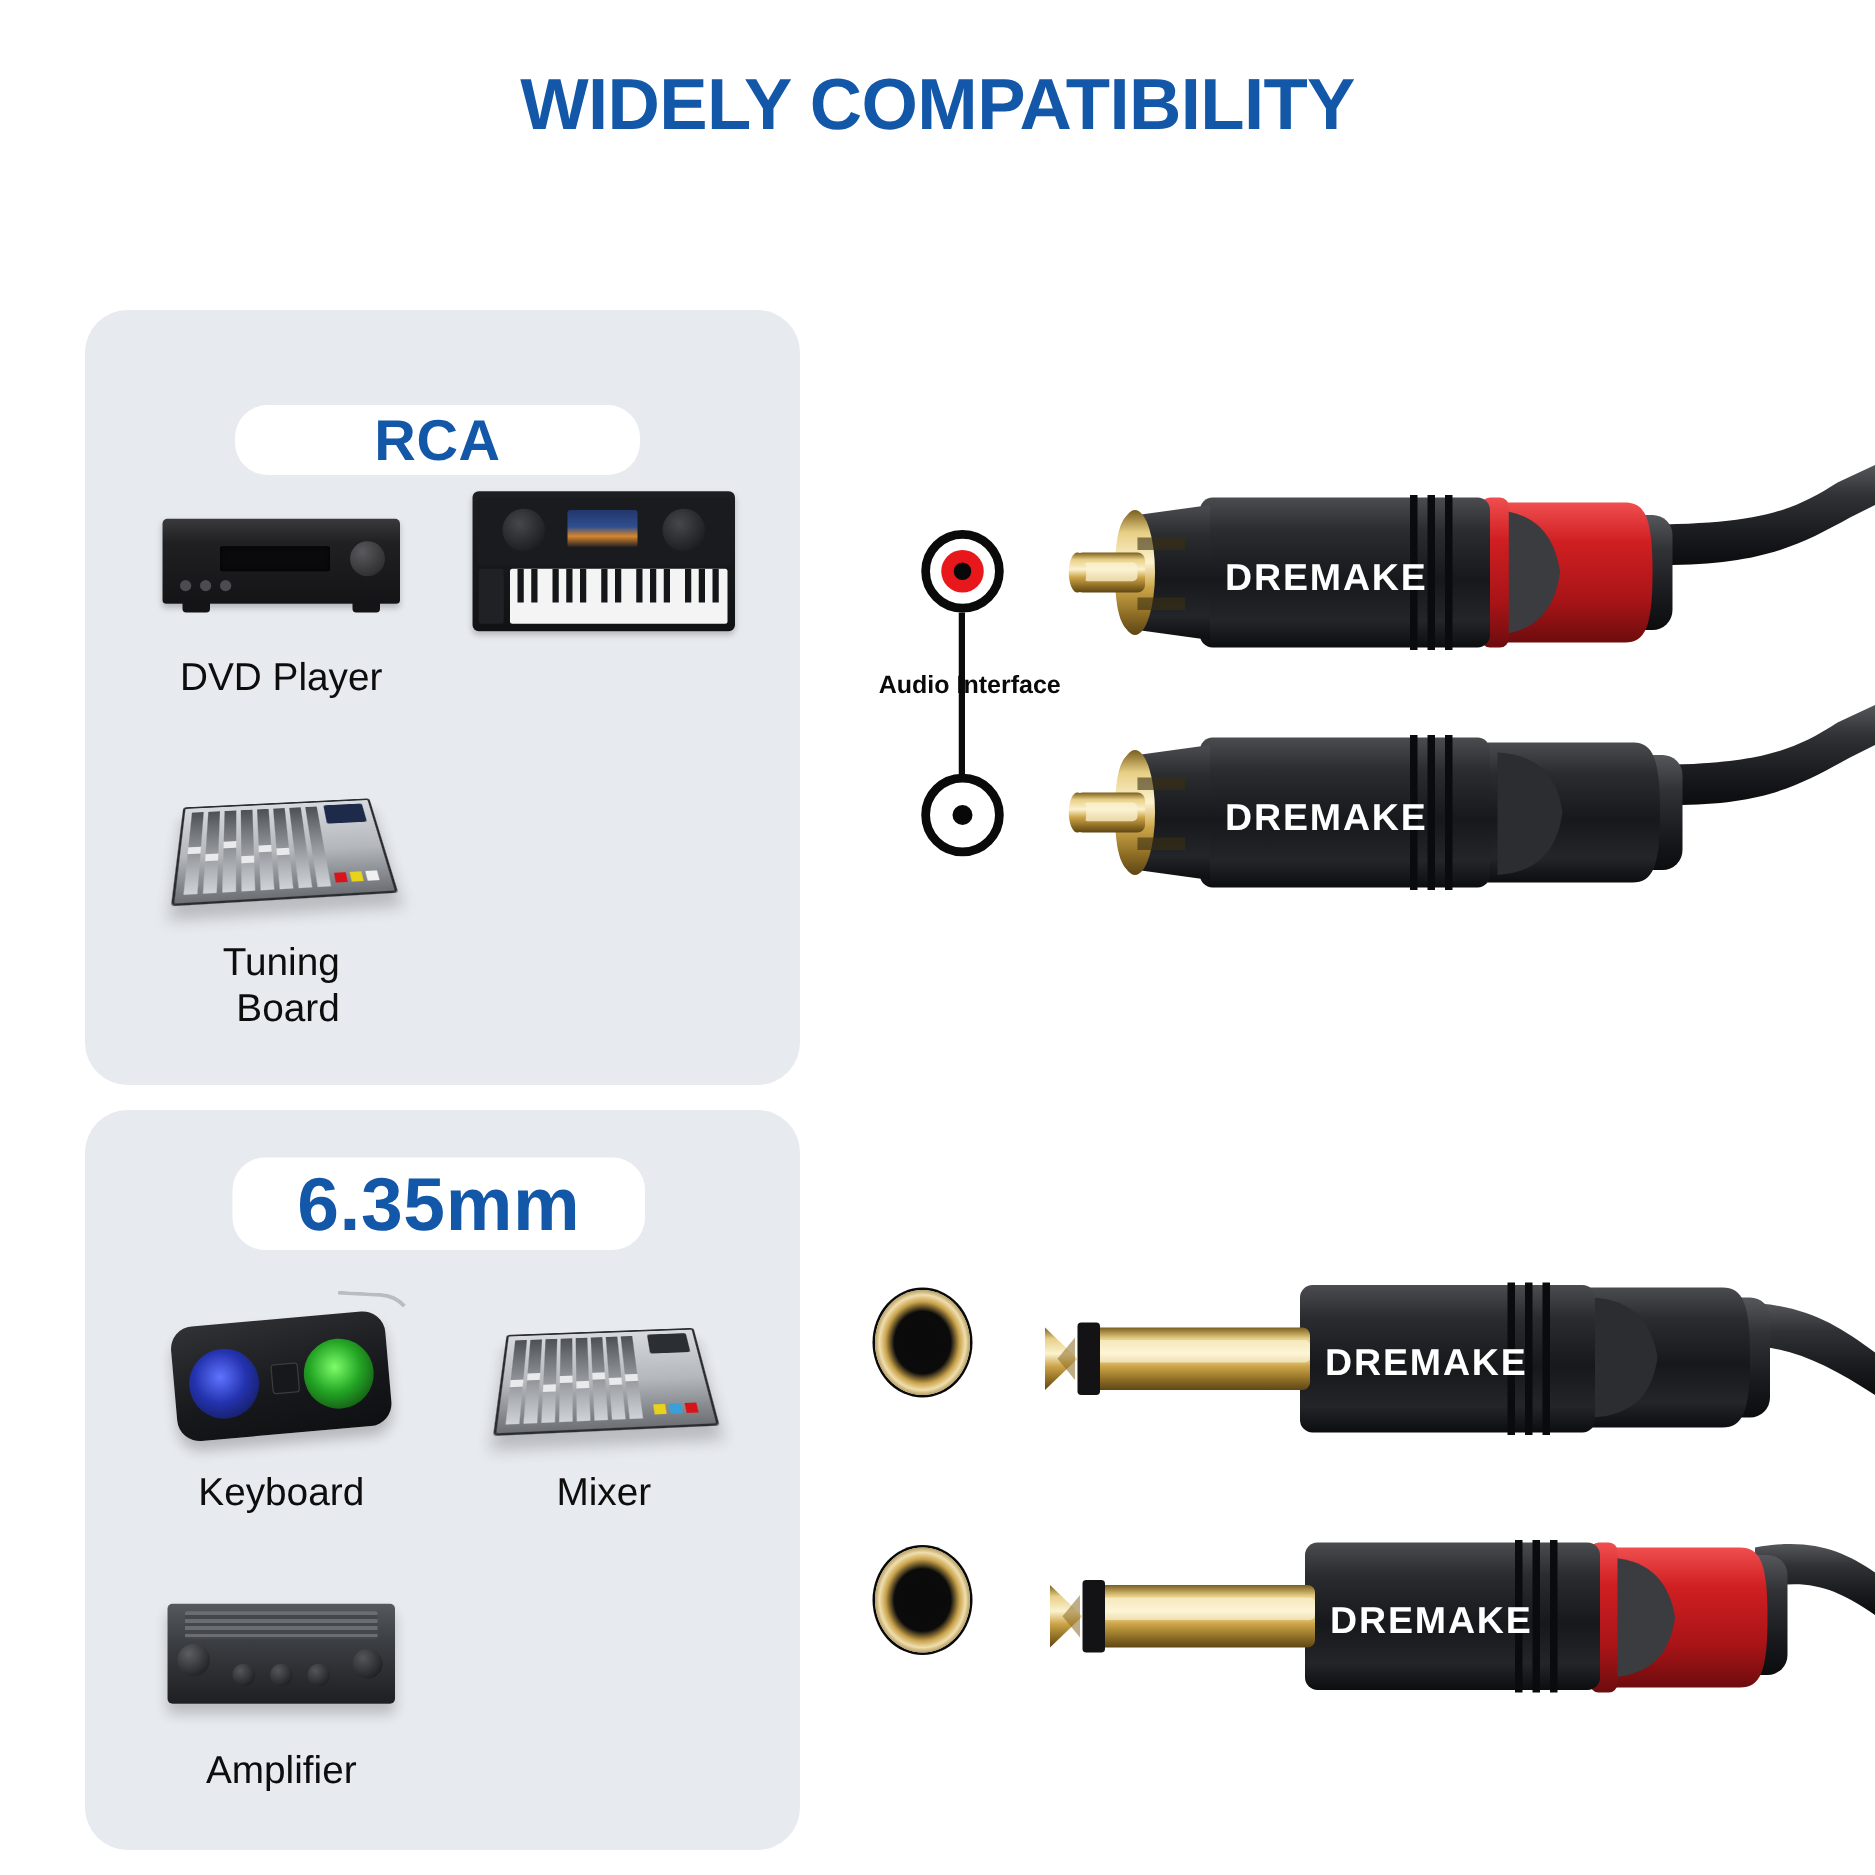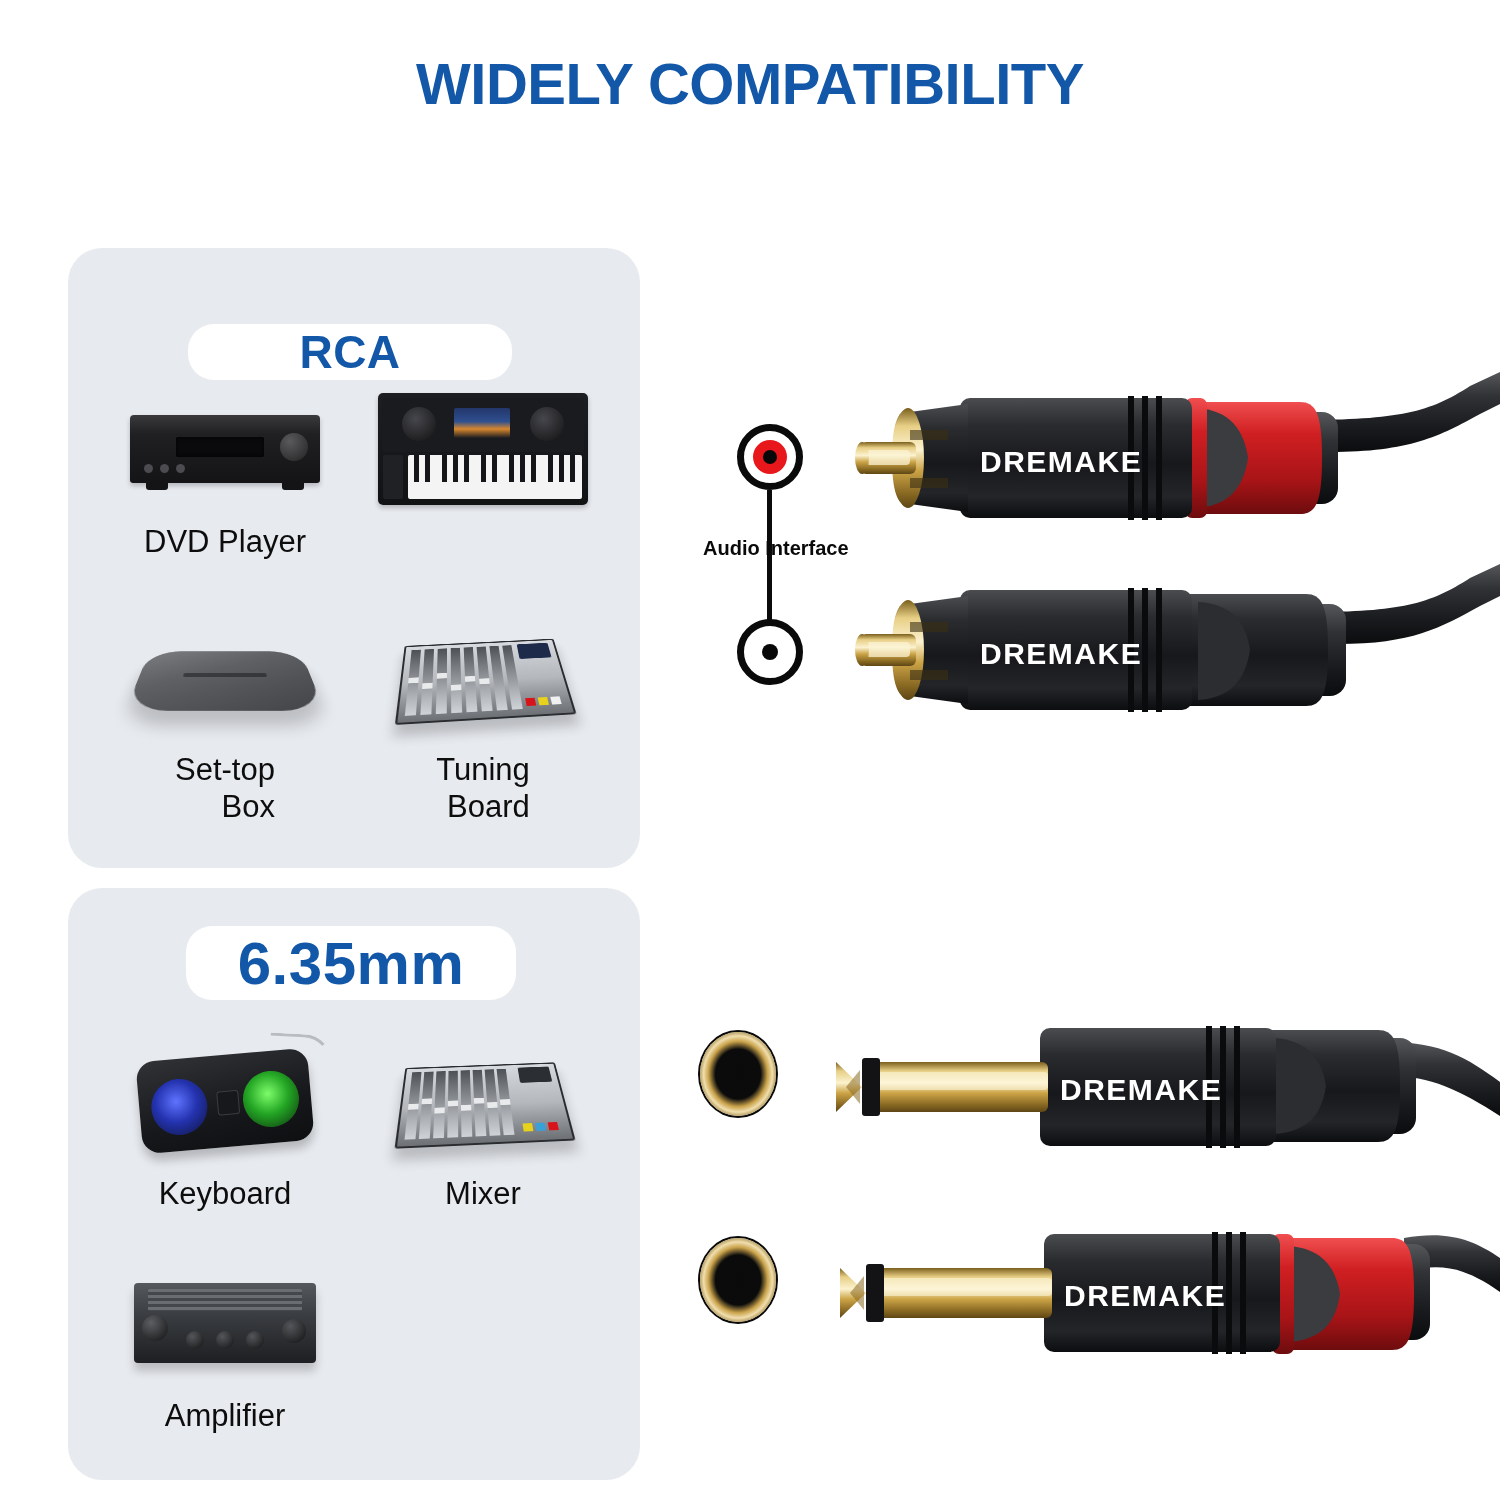--- a/index.html
+++ b/index.html
@@ -282,27 +282,20 @@
               <i style="left:112px"></i>
             <i style="left:123px"></i>
               <i style="left:140px"></i>
               <i style="left:151px"></i>
             <i style="left:162px"></i>
           </div>
         </div>
       </div>
     </div>
 
-    <div class="device-cell">
-      <div class="device-art">
-        <div class="stb-body"></div>
-      </div>
-      <div class="device-label">Set-top
-Box</div>
-    </div>
 
     <div class="device-cell">
       <div class="device-art">
         <div class="mixer-body">
           <div class="navy"></div>
           <div class="strip" style="left:6px"></div>
             <div class="strip" style="left:20px"></div>
           <div class="strip" style="left:34px"></div>
             <div class="strip" style="left:48px"></div>
           <div class="strip" style="left:62px"></div>

